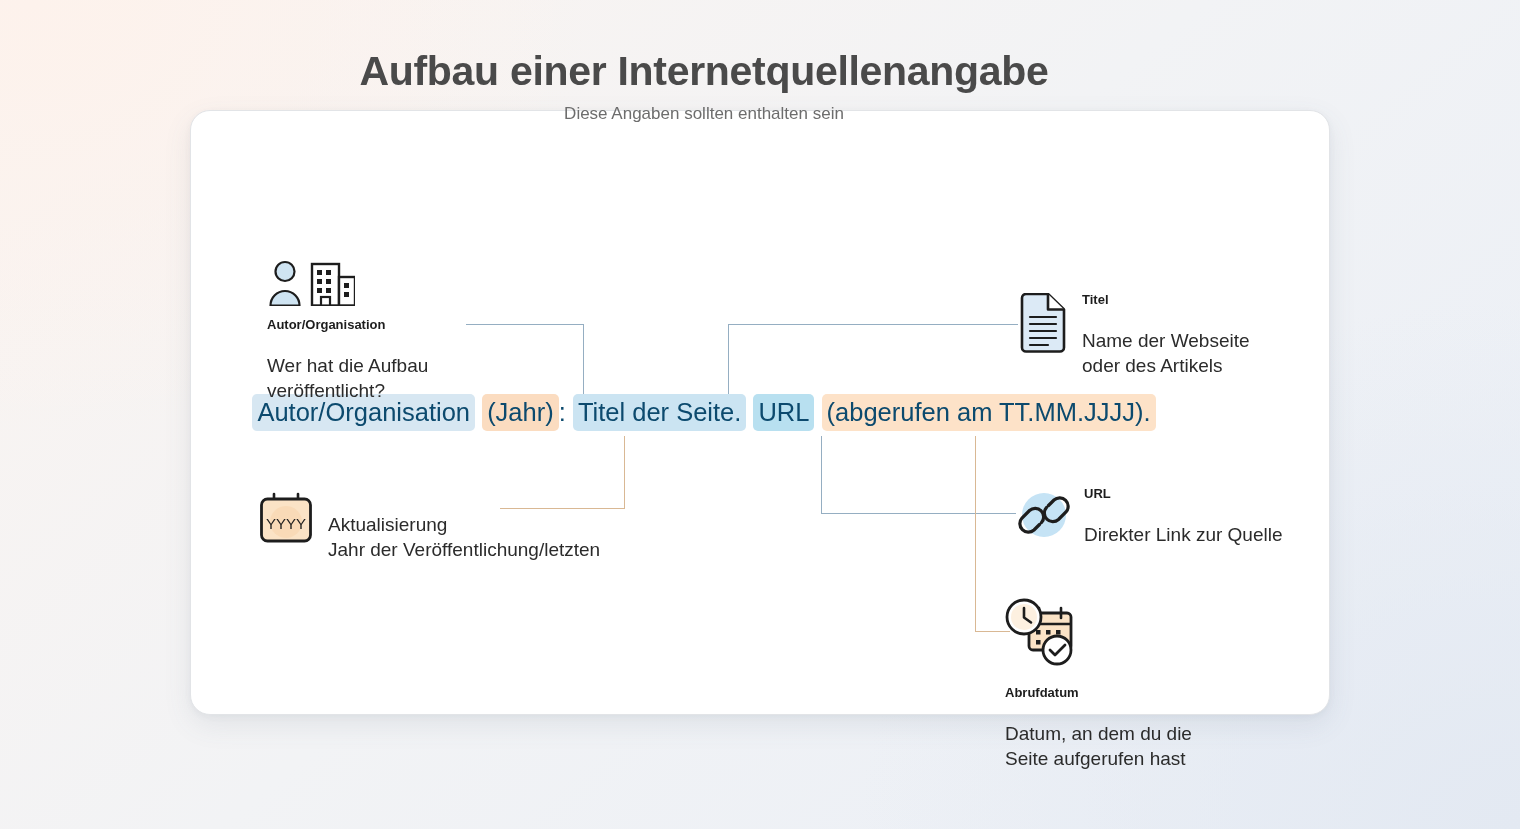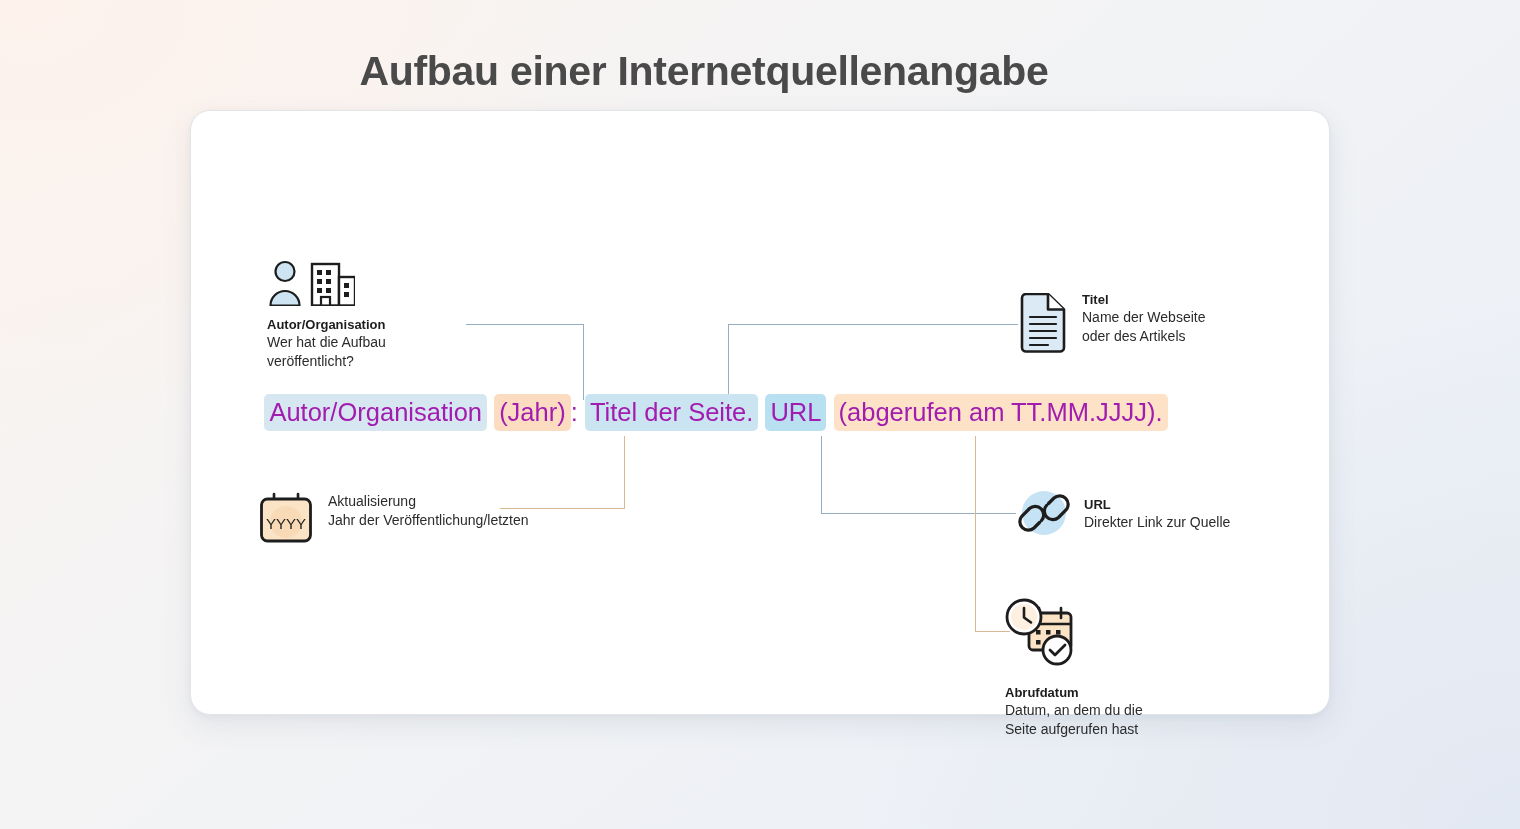--- a/index.html
+++ b/index.html
@@ -35,51 +35,51 @@
   
   .conn { position:absolute; }
   .conn-h { height:0; border-top:1.4px solid; }
   .conn-v { width:0; border-left:1.4px solid; }
   .c-blue { border-color:#95aec2; }
   .c-orange { border-color:#d9b894; }
 
   
   .formula {
     position:absolute; left:0; top:398px; width:100%;
-    text-align:center; font-size:25.5px; color:#a21caf;
+    text-align:center; font-size:25.5px; color:#0c4a6e;
     white-space:nowrap;
-    margin-left:12px;
   }
   .formula .seg { padding:4px 5px 5px; border-radius:5px; }
   .hl-blue      { background:#d7e7f2; }
   .hl-blue-mid  { background:#cbe4f2; }
   .hl-blue-deep { background:#b8e0f0; }
   .hl-orange    { background:#fbdcc0; }
   .hl-orange-lt { background:#fde2c8; }
 
   
   .block { position:absolute; }
   .block .head {
     font-size:13px; font-weight:700; color:#1d1d1d;
     line-height:1.15; white-space:nowrap;
   }
   .block .desc {
-    font-size:14px; color:#2b2b2b; line-height:1.33;
-    margin-top:0; white-space:nowrap;
+    font-size:19px; color:#2b2b2b; line-height:1.33;
+    margin-top:20px; white-space:nowrap;
   }
   .with-icon { display:flex; align-items:flex-start; gap:14px; }
   .ico { flex:0 0 auto; }
 </style>
 </head>
 <body>
 
 <div class="stage">
   <div class="card"></div>
 
   <div class="title">Aufbau einer Internetquellenangabe</div>
+  <div class="subtitle">Diese Angaben sollten enthalten sein</div>
 
   <div class="conn conn-h c-blue" style="left:466px; top:324px; width:117px;"></div>
   <div class="conn conn-v c-blue" style="left:583px; top:324px; height:76px;"></div>
 
   <div class="conn conn-h c-blue" style="left:728px; top:324px; width:290px;"></div>
   <div class="conn conn-v c-blue" style="left:728px; top:324px; height:76px;"></div>
 
   <div class="conn conn-v c-orange" style="left:624px; top:436px; height:72px;"></div>
   <div class="conn conn-h c-orange" style="left:500px; top:508px; width:125px;"></div>
 

